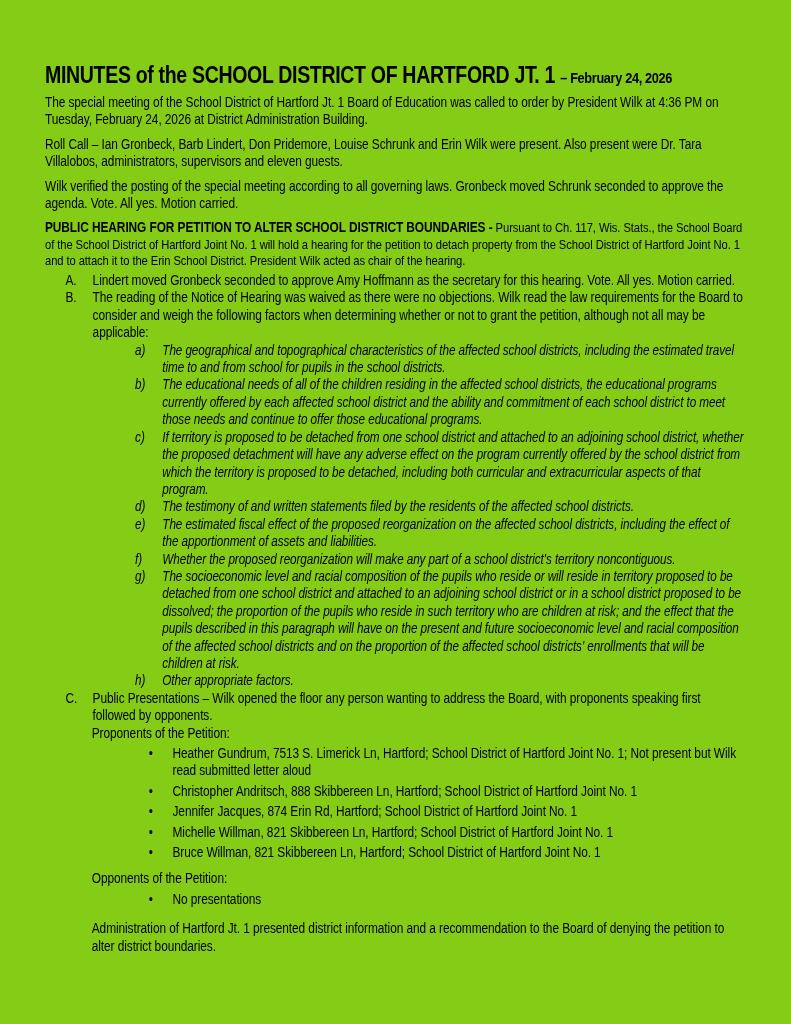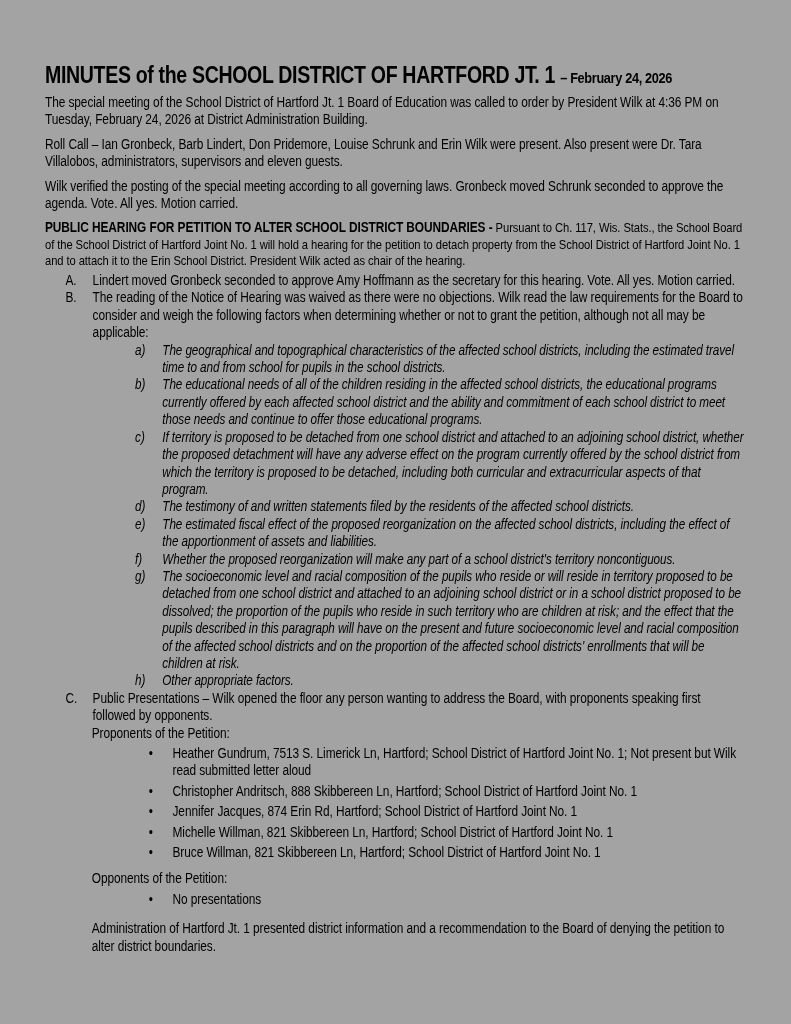--- a/index.html
+++ b/index.html
@@ -5,21 +5,21 @@
   * { margin: 0; padding: 0; box-sizing: border-box; }
   html, body { background: #ffffff; }
   body {
     width: 791px; height: 1024px;
     font-family: "Liberation Sans", sans-serif;
     color: #000000;
     overflow: hidden;
   }
   .page {
     width: 791px; height: 1024px;
-    background: #a3a3a3;
+    background: #84cc16;
     padding: 62px 45px 0 45px;
   }
   
   .inner {
     width: 824px;
     transform: scaleX(0.85);
     transform-origin: top left;
     font-size: 14px;
     line-height: 17.4px;
     letter-spacing: -0.1px;

